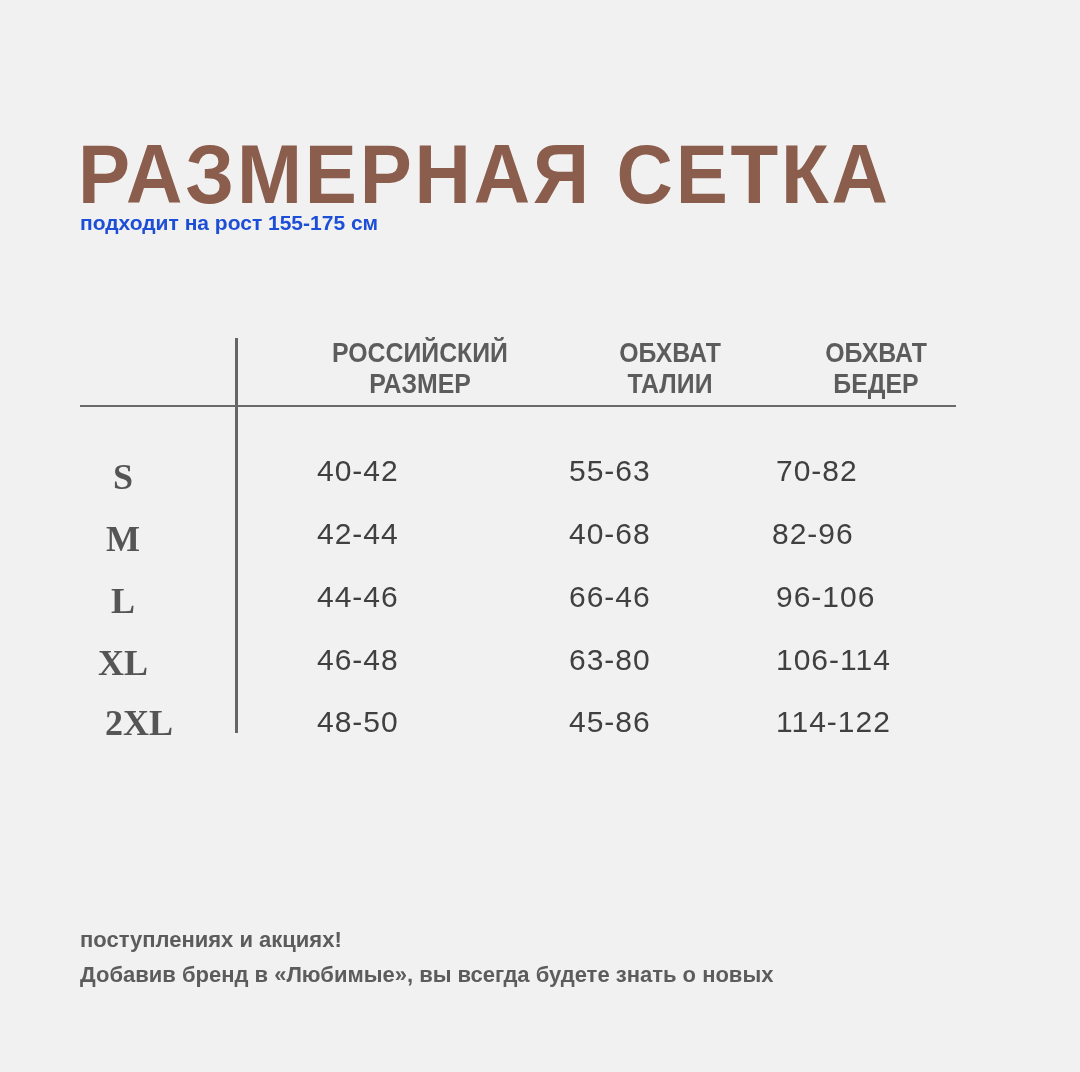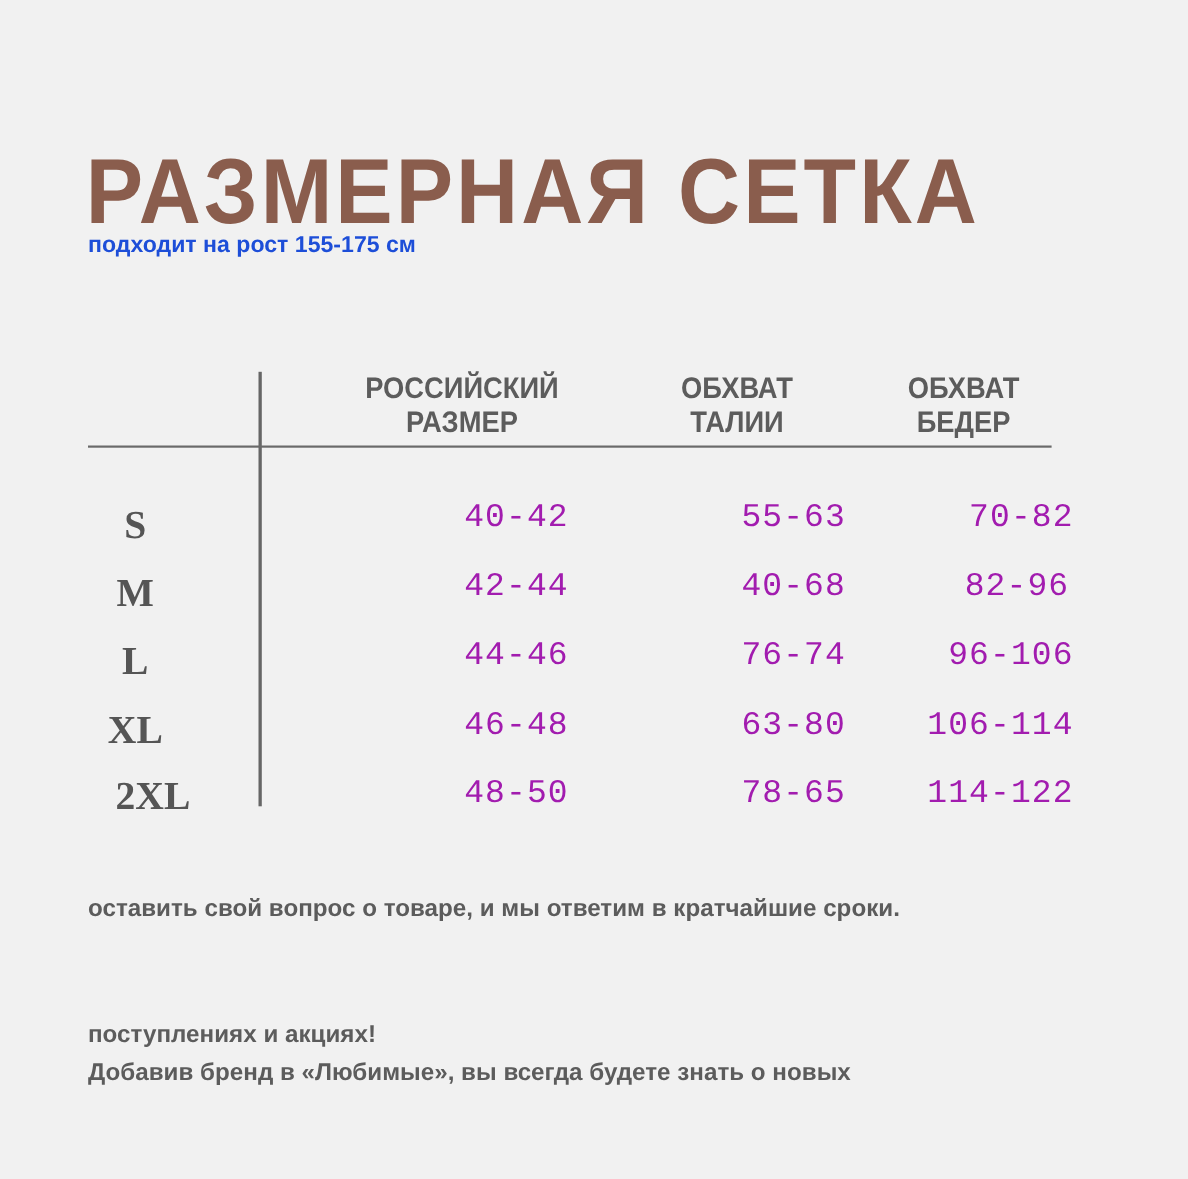--- a/index.html
+++ b/index.html
@@ -21,22 +21,22 @@
   .hline { position:absolute; left:80px; top:405px; width:876px; height:2px; background:#6a6a6a; }
   .hdr {
     position:absolute; top:338px; text-align:center; font-weight:bold;
     font-size:27px; line-height:31px; color:#5c5c5c; transform:scaleX(0.92);
   }
   .row-label {
     position:absolute; left:80px; width:86px; text-align:center;
     font-family:"Liberation Serif", serif; font-weight:bold; font-size:36px; color:#555;
   }
   .cell {
-    position:absolute; text-align:right; width:200px;
-    font-family:Liberation Mono, monospace; font-size:30px; color:#a21caf; letter-spacing:1px;
+    position:absolute; text-align:left; width:200px;
+    font-family:Liberation Sans, sans-serif; font-size:30px; color:#404040; letter-spacing:1px;
   }
   .para {
     position:absolute; left:80px; font-weight:bold; font-size:22px; line-height:35px; color:#5c5c5c;
   }
 </style>
 </head>
 <body>
 
 <div class="title">РАЗМЕРНАЯ СЕТКА</div>
 <div class="subtitle">подходит на рост 155-175 см</div>
@@ -65,35 +65,34 @@
 </div>
 <div>
   <div class="row-label" style="top:518px;">M</div>
   <div class="cell" style="left:317px;top:517px;">42-44</div>
   <div class="cell" style="left:569px;top:517px;">40-68</div>
   <div class="cell" style="left:772px;top:517px;">82-96</div>
 </div>
 <div>
   <div class="row-label" style="top:580px;">L</div>
   <div class="cell" style="left:317px;top:580px;">44-46</div>
-  <div class="cell" style="left:569px;top:580px;">76-74</div>
+  <div class="cell" style="left:569px;top:580px;">66-46</div>
   <div class="cell" style="left:776px;top:580px;">96-106</div>
 </div>
 <div>
   <div class="row-label" style="top:642px;">XL</div>
   <div class="cell" style="left:317px;top:643px;">46-48</div>
   <div class="cell" style="left:569px;top:643px;">63-80</div>
   <div class="cell" style="left:776px;top:643px;">106-114</div>
 </div>
 <div>
   <div class="row-label" style="top:702px;left:96px;width:86px;">2XL</div>
   <div class="cell" style="left:317px;top:705px;">48-50</div>
-  <div class="cell" style="left:569px;top:705px;">78-65</div>
+  <div class="cell" style="left:569px;top:705px;">45-86</div>
   <div class="cell" style="left:776px;top:705px;">114-122</div>
 </div>
 
 <div class="para" style="top:808px;">
-  <div>оставить свой вопрос о товаре, и мы ответим в кратчайшие сроки.</div>
 </div>
 <div class="para" style="top:922px;">
   <div>поступлениях и акциях!</div>
   <div>Добавив бренд в «Любимые», вы всегда будете знать о новых</div>
 </div>
 
 </body></html>

